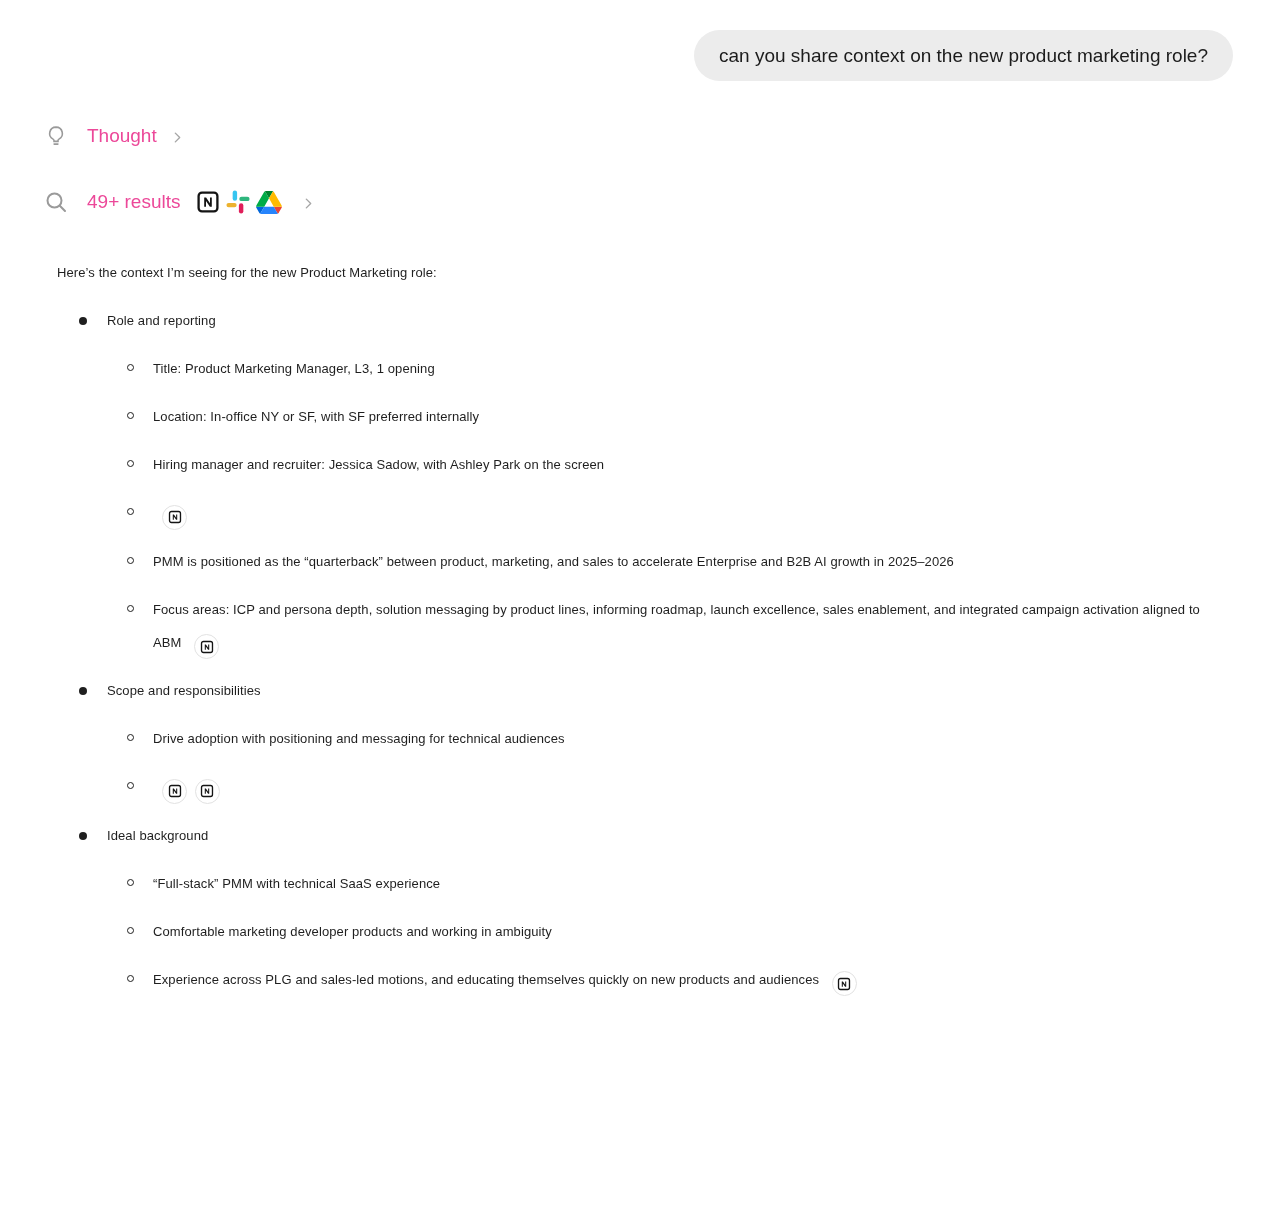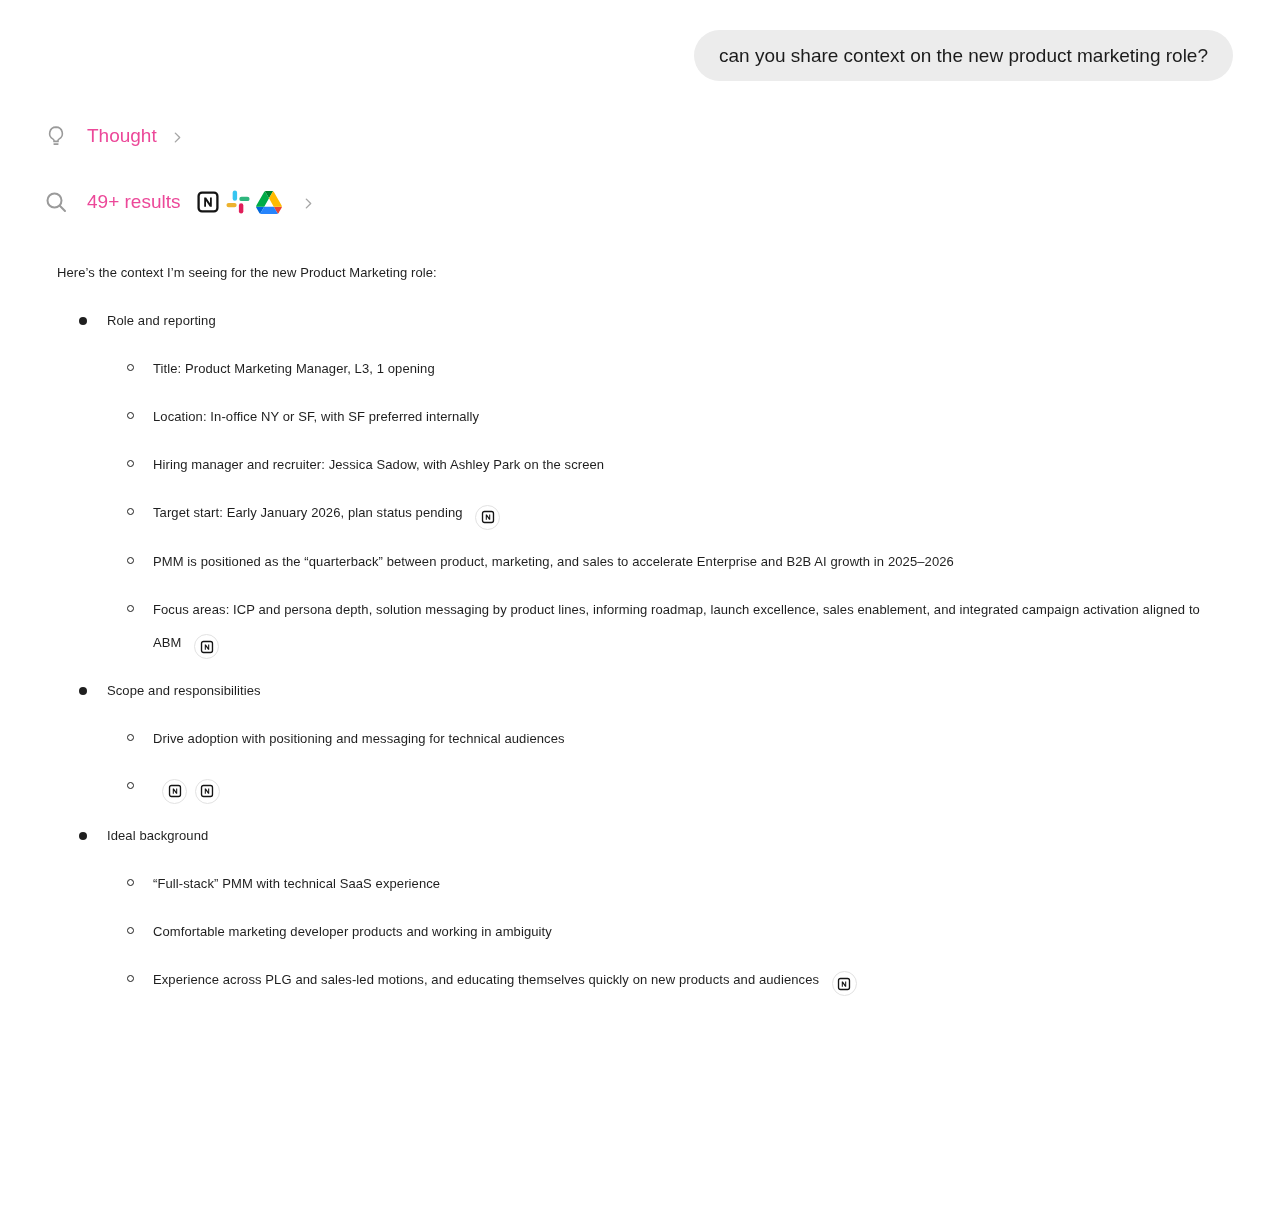--- a/index.html
+++ b/index.html
@@ -187,21 +187,21 @@
 
   <li class="sub-item">
     <span>Location: In-office NY or SF, with SF preferred internally</span><span></span>
   </li>
 
   <li class="sub-item">
     <span>Hiring manager and recruiter: Jessica Sadow, with Ashley Park on the screen</span><span></span>
   </li>
 
   <li class="sub-item">
-    <span>Target start: Early January 2026, plan status pending</span><span>
+    <span>
   <span class="chip">
                   <svg viewBox="0 0 24 24">
                     <use href="#notion-logo"></use>
                   </svg>
                 </span>
 </span>
   </li>
 </ul>
   </li>
 

